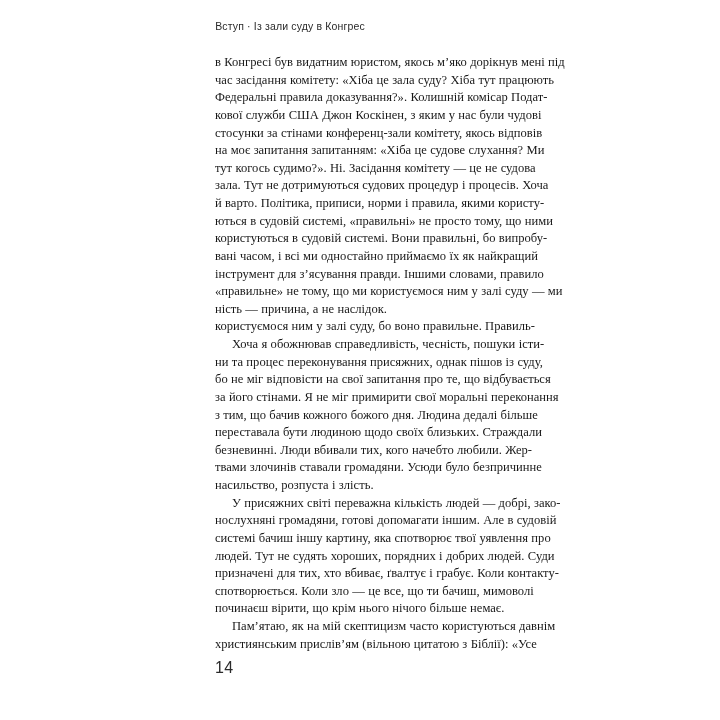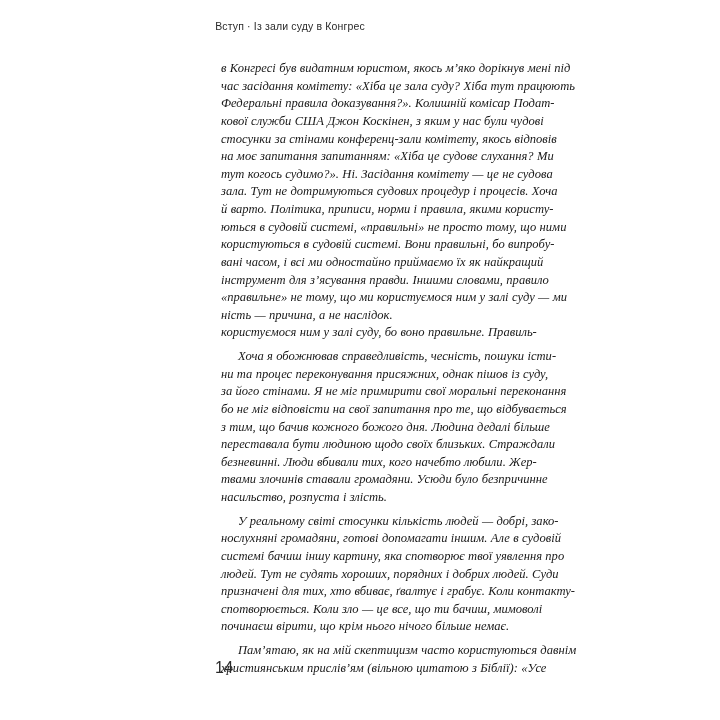--- a/index.html
+++ b/index.html
@@ -40,28 +40,27 @@
 
   
   .text-block {
     position: absolute;
     left: 215px;
     top: 54px;
     width: 322px;
   }
 
   .para {
-    margin: 6px;
+    margin: 0;
     font-size: 12.55px;
     line-height: 17.62px;
     text-align: left;
     color: #181818;
     letter-spacing: 0.01px;
     word-spacing: 0.2px;
-    font-style: italic;
   }
 
   .para .ln {
     display: block;
     white-space: nowrap;
   }
 
   .para .ln.indent {
     text-indent: 17px;
   }
@@ -99,30 +98,30 @@
         <span class="ln">користуються в судовій системі. Вони правильні, бо випробу-</span>
         <span class="ln">вані часом, і всі ми одностайно приймаємо їх як найкращий</span>
         <span class="ln">інструмент для з’ясування правди. Іншими словами, правило</span>
         <span class="ln">«правильне» не тому, що ми користуємося ним у залі суду — ми</span>
         <span class="ln">ність — причина, а не наслідок.</span>
         <span class="ln">користуємося ним у залі суду, бо воно правильне. Правиль-</span>
       </p>
       <p class="para">
         <span class="ln indent">Хоча я обожнював справедливість, чесність, пошуки істи-</span>
         <span class="ln">ни та процес переконування присяжних, однак пішов із суду,</span>
+        <span class="ln">бо не міг відповісти на свої запитання про те, що відбувається</span>
         <span class="ln">за його стінами. Я не міг примирити свої моральні переконання</span>
-        <span class="ln">бо не міг відповісти на свої запитання про те, що відбувається</span>
         <span class="ln">з тим, що бачив кожного божого дня. Людина дедалі більше</span>
         <span class="ln">переставала бути людиною щодо своїх близьких. Страждали</span>
         <span class="ln">безневинні. Люди вбивали тих, кого начебто любили. Жер-</span>
         <span class="ln">твами злочинів ставали громадяни. Усюди було безпричинне</span>
         <span class="ln">насильство, розпуста і злість.</span>
       </p>
       <p class="para">
-        <span class="ln indent">У реальному світі стосунки кількість людей — добрі, зако-</span>
+        <span class="ln indent">У присяжних світі переважна кількість людей — добрі, зако-</span>
         <span class="ln">нослухняні громадяни, готові допомагати іншим. Але в судовій</span>
         <span class="ln">системі бачиш іншу картину, яка спотворює твої уявлення про</span>
         <span class="ln">людей. Тут не судять хороших, порядних і добрих людей. Суди</span>
         <span class="ln">призначені для тих, хто вбиває, ґвалтує і грабує. Коли контакту-</span>
         <span class="ln">спотворюється. Коли зло — це все, що ти бачиш, мимоволі</span>
         <span class="ln">починаєш вірити, що крім нього нічого більше немає.</span>
       </p>
       <p class="para">
         <span class="ln indent">Пам’ятаю, як на мій скептицизм часто користуються давнім</span>
         <span class="ln">християнським прислів’ям (вільною цитатою з Біблії): «Усе</span>

